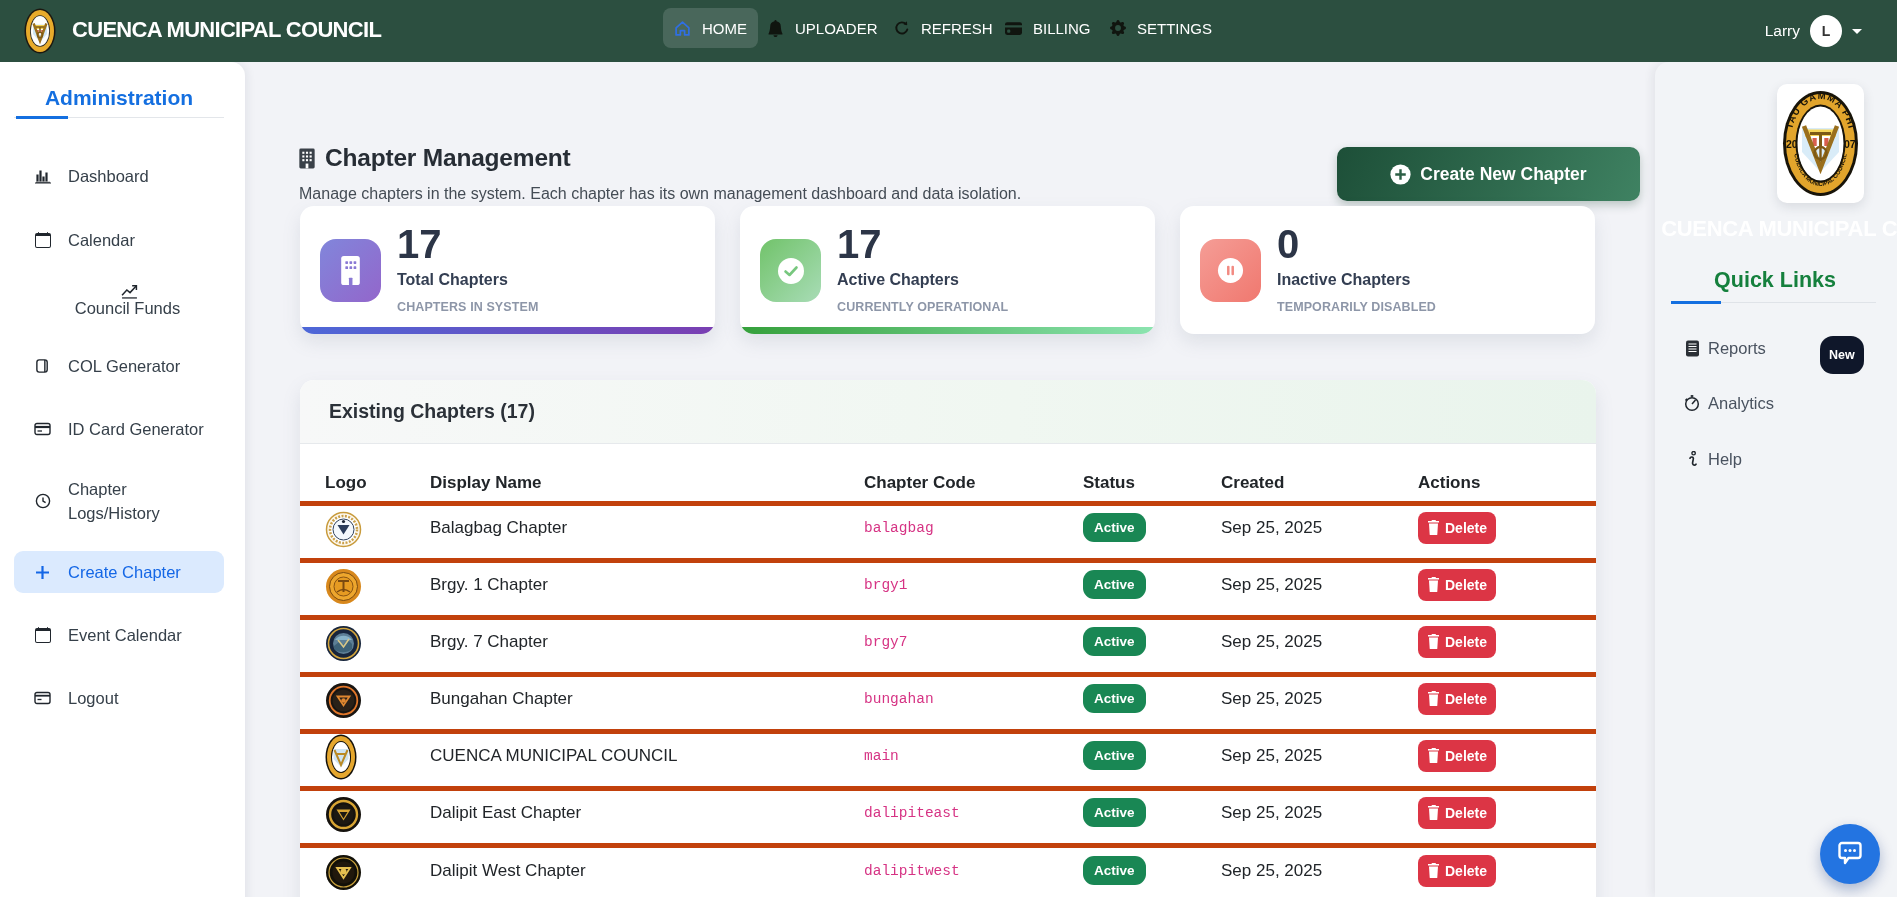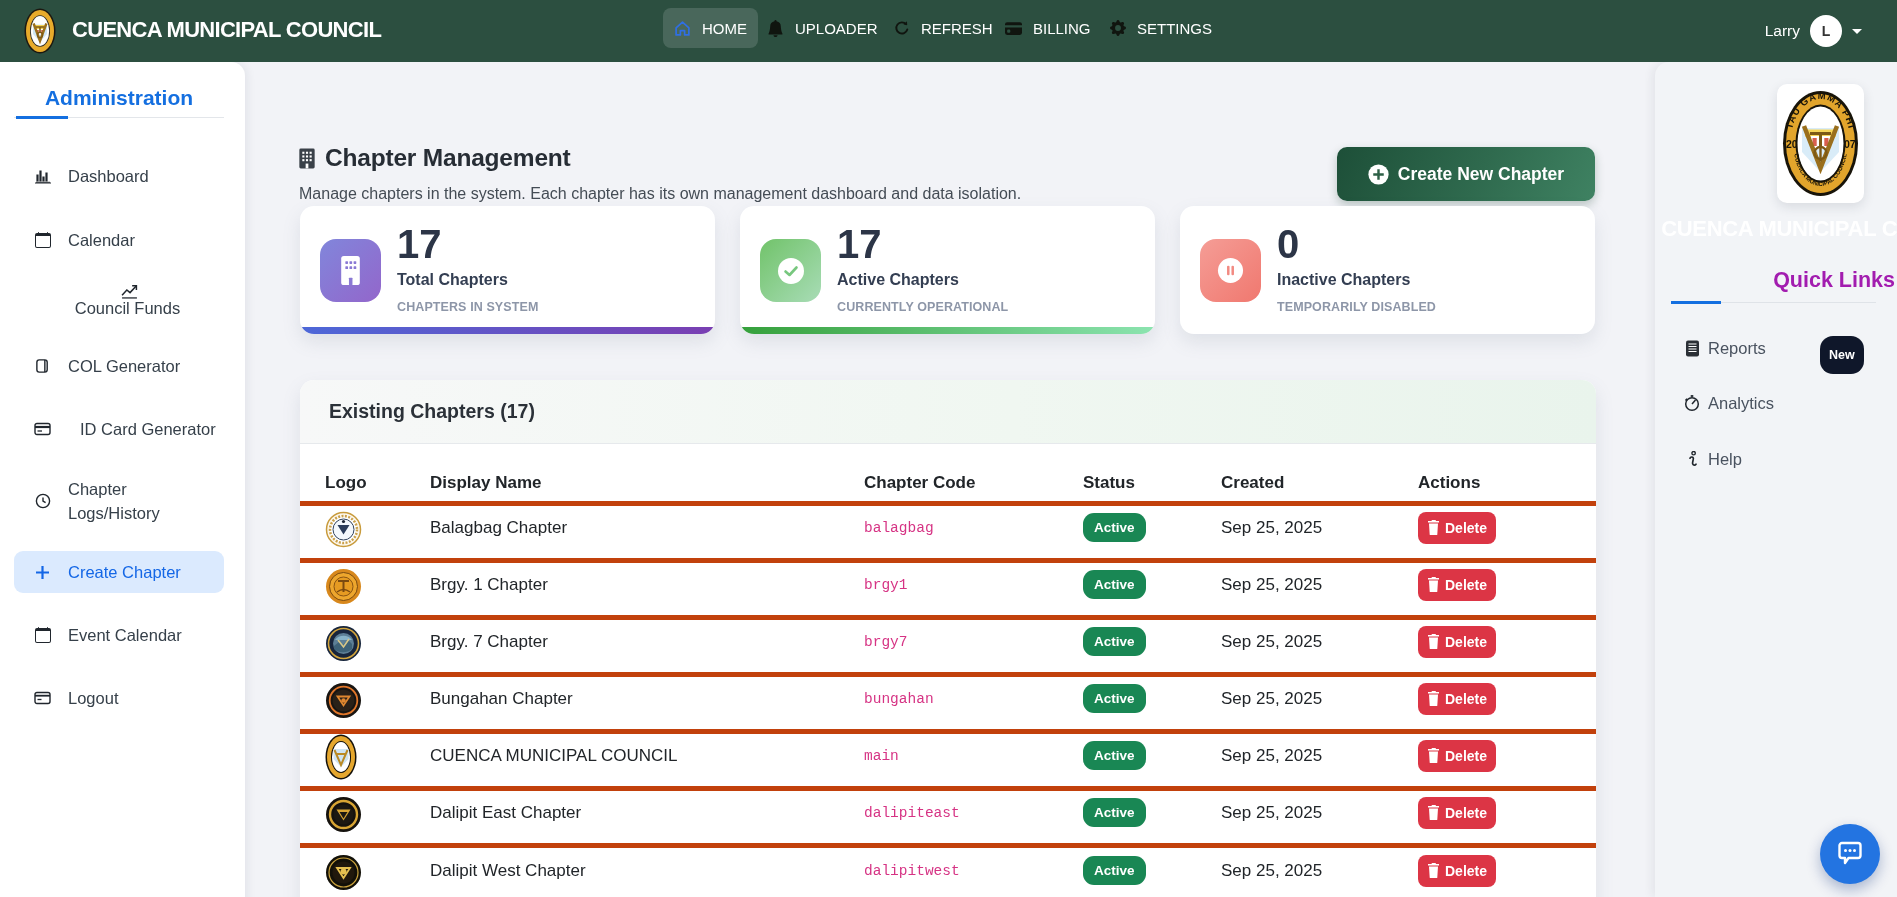--- a/index.html
+++ b/index.html
@@ -25,21 +25,21 @@
 .lsb .rule { position:absolute; top:55px; left:14px; width:210px; height:1px; background:#e3e6ea; }
 .lsb .rule-blue { position:absolute; top:54px; left:16px; width:52px; height:3px; background:#146fe0; }
 .litem { position:absolute; left:14px; width:210px; height:42px; display:flex; align-items:center; border-radius:9px; color:#36404a; font-size:16.5px; }
 .litem .ic { width:17px; margin:0 0 0 20px; display:flex; justify-content:center; }
 .litem .lb { margin-left:17px; }
 .litem.two { height:64px; }
 .litem.two .lb { line-height:24px; }
 .litem.active { background:#dbeafe; color:#1467e6; }
 .pgtitle { position:absolute; left:297px; top:144px; font-size:24.5px; font-weight:bold; color:#272d35; display:flex; align-items:center; gap:8px; letter-spacing:-0.2px;}
 .pgsub { position:absolute; left:299px; top:185px; font-size:16px; color:#444c55; }
-.createbtn { position:absolute; left:1337px; top:147px; width:258px; height:54px; border-radius:10px; background:linear-gradient(115deg,#1d4f38 0%, #2f6a4e 55%, #3f8262 100%); box-shadow:0 4px 10px rgba(20,60,40,0.25); color:#fff; display:flex; align-items:center; justify-content:center; gap:9px; font-size:17.5px; font-weight:bold; }
+.createbtn { position:absolute; left:1337px; top:147px; width:303px; height:54px; border-radius:10px; background:linear-gradient(115deg,#1d4f38 0%, #2f6a4e 55%, #3f8262 100%); box-shadow:0 4px 10px rgba(20,60,40,0.25); color:#fff; display:flex; align-items:center; justify-content:center; gap:9px; font-size:17.5px; font-weight:bold; }
 
 .scard { position:absolute; top:206px; width:415px; height:128px; background:#fff; border-radius:14px; box-shadow:0 8px 18px rgba(120,130,150,0.16); overflow:hidden; }
 .scard .bigic { position:absolute; left:20px; top:33px; width:61px; height:63px; border-radius:16px; display:flex; align-items:center; justify-content:center; }
 .scard .num { position:absolute; left:97px; top:222px; font-size:40px; font-weight:bold; color:#2c3547; }
 .scard .num { top:16px; }
 .scard .lab { position:absolute; left:97px; top:65px; font-size:16px; font-weight:bold; color:#333e52; }
 .scard .sub { position:absolute; left:97px; top:94px; font-size:12.5px; font-weight:bold; color:#8d96a8; letter-spacing:0.1px; }
 .scard .bar { position:absolute; left:0; bottom:0; width:100%; height:7px; }
 
 
@@ -52,21 +52,21 @@
 table.listing .colLogo { padding-left:25px; }
 table.listing td.colName, table.listing td.code, table.listing td.colStatus, table.listing td.colCreated, table.listing td.colActions { padding-bottom:8px; }
 table.listing td.code { font-family:"Liberation Mono", monospace; font-size:14.5px; color:#d63384; }
 .badge { display:inline-block; background:#198754; color:#fff; font-size:13.5px; font-weight:bold; padding:7px 11px; border-radius:11px; }
 .delbtn { display:inline-flex; align-items:center; gap:5px; background:#dc3545; color:#fff; font-size:14px; font-weight:bold; padding:8px 9px; border-radius:8px; }
 
 
 .rsb { position:absolute; left:1655px; top:62px; width:331px; height:835px; background:#f2f4f7; border-radius:14px 0 0 0; box-shadow:-3px 0 10px rgba(30,40,60,0.07); }
 .rlogocard { position:absolute; left:122px; top:22px; width:87px; height:119px; background:#fff; border-radius:10px; box-shadow:0 4px 12px rgba(30,40,60,0.12); display:flex; align-items:center; justify-content:center; }
 .rtitle { position:absolute; left:0; top:154px; width:331px; text-align:center; color:#fff; font-size:22px; font-weight:bold; white-space:nowrap; letter-spacing:-0.3px; }
-.qlh { position:absolute; left:0; top:206px; width:240px; text-align:right; color:#a21caf; font-size:21.5px; font-weight:bold; }
+.qlh { position:absolute; left:0; top:206px; width:240px; text-align:center; color:#15803d; font-size:21.5px; font-weight:bold; }
 .qlrule { position:absolute; top:240px; left:16px; width:205px; height:1px; background:#dfe3e8; }
 .qlrule-blue { position:absolute; top:239px; left:16px; width:50px; height:3px; background:#146fe0; }
 .qitem { position:absolute; left:16px; width:230px; height:40px; display:flex; align-items:center; color:#49525f; font-size:16.5px; }
 .qitem .ic { width:17px; margin-left:13px; display:flex; justify-content:center; }
 .qitem .lb { margin-left:7px; }
 .newbadge { position:absolute; left:165px; top:274px; background:#0f172a; color:#fff; font-size:12.5px; font-weight:bold; padding:12px 9px; border-radius:13px; }
 
 
 .fab { position:absolute; left:1820px; top:824px; width:60px; height:60px; border-radius:50%; background:#2374e1; box-shadow:0 6px 14px rgba(0,40,120,0.3); display:flex; align-items:center; justify-content:center; z-index:60; }
 </style>
@@ -164,21 +164,21 @@
     <div class="litem" style="top:283px;">
       <span class="ic">
           <svg width="15" height="16" viewBox="0 0 16 16" fill="none" stroke="#20262d" stroke-width="1.5">
             <rect x="2" y="1.5" width="11" height="13" rx="2.5" fill="none"></rect>
             <path d="M10.5 1.5 V14.5"></path>
             <path d="M10.5 2 A 9 9 0 0 0 10.5 14" fill="#20262d" stroke="none" opacity="0"></path>
           </svg>
         </span>
       <span class="lb">COL Generator</span>
     </div>
-    <div class="litem" style="top:346px;gap:12px;">
+    <div class="litem" style="top:346px;">
       <span class="ic">
           <svg width="17" height="14" viewBox="0 0 17 13" fill="none" stroke="#20262d" stroke-width="1.4">
             <rect x="1" y="1" width="15" height="11" rx="2"></rect>
             <path d="M1 4.5 H16" stroke-width="2.2"></path>
             <path d="M3.5 8.5 H8" stroke-width="1.3"></path>
           </svg>
         </span>
       <span class="lb">ID Card Generator</span>
     </div>
     <div class="litem two" style="top:407px;">

